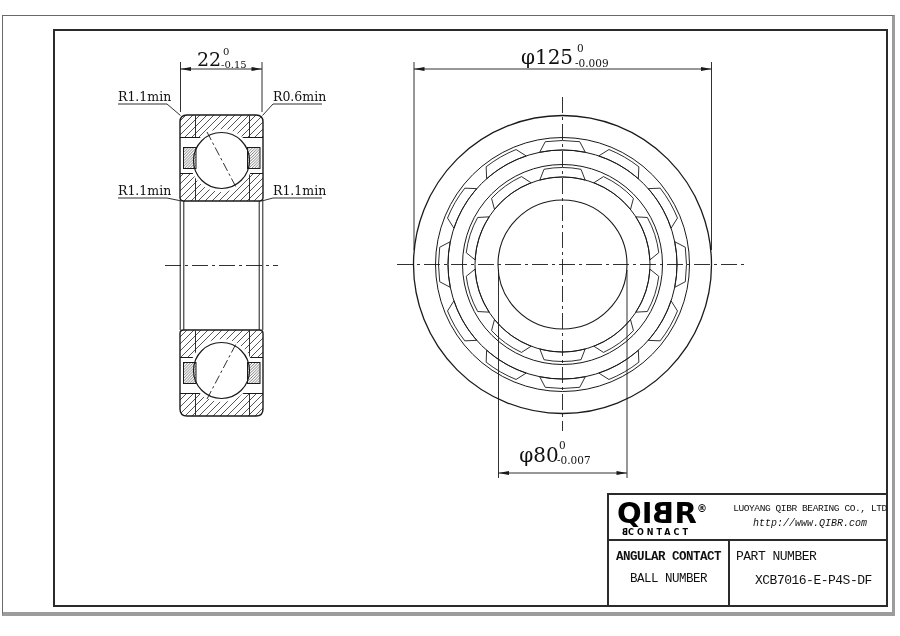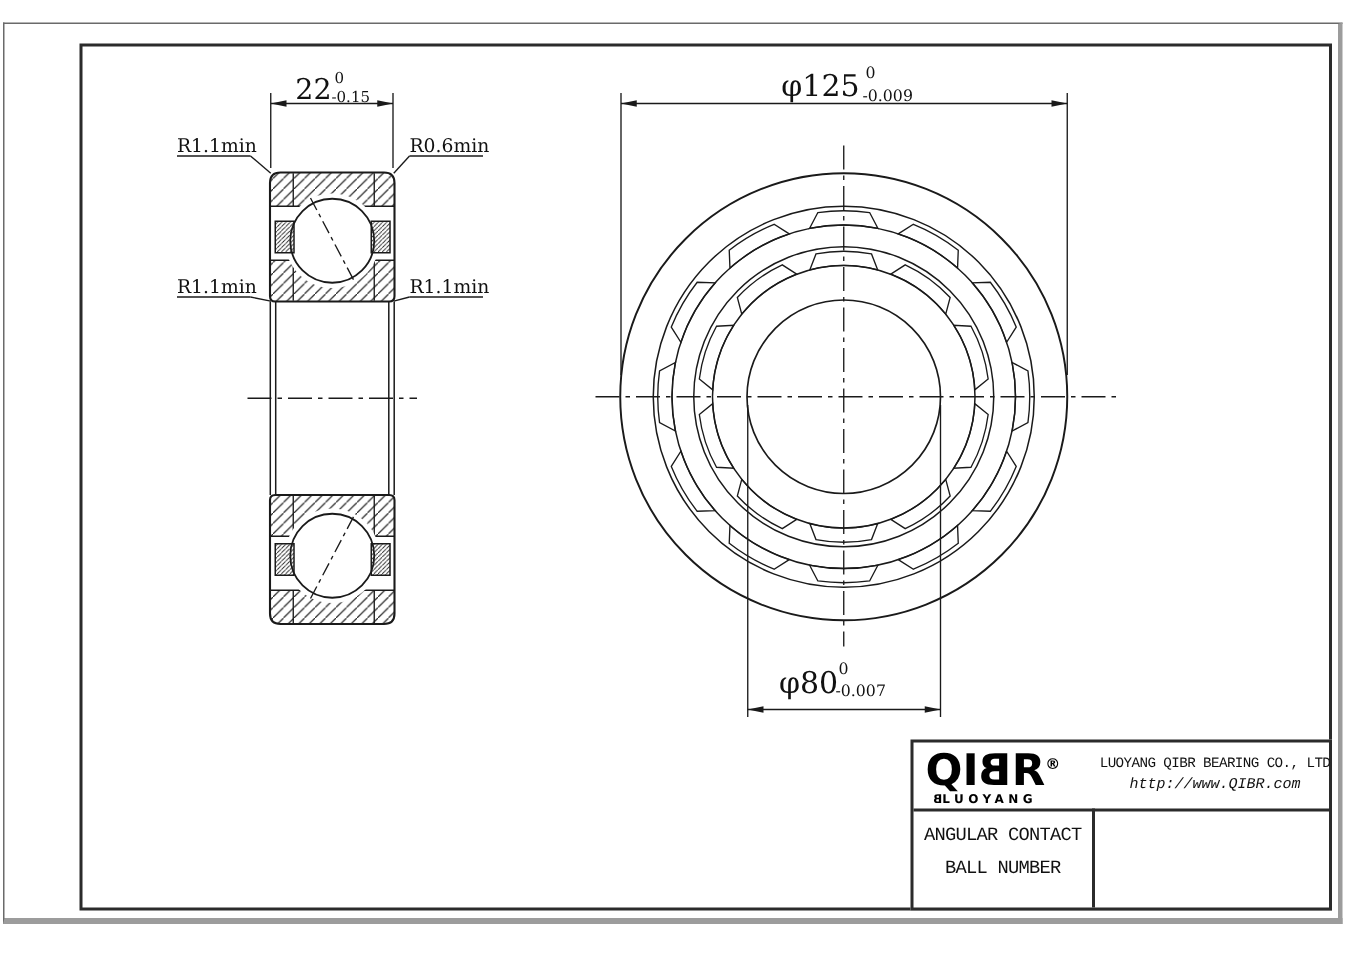--- a/index.html
+++ b/index.html
@@ -29,21 +29,21 @@
   .flip{display:inline-block;transform:scaleX(-1);}
   .logo-sub{font-family:"DejaVu Sans",sans-serif;font-weight:700;font-size:8px;letter-spacing:3px;color:#000;margin-top:1px;margin-left:2px;}
   .tb-company{position:absolute;left:121px;top:0;width:160px;height:61px;text-align:center;}
   .tb-company .l1{font-size:9.5px;letter-spacing:-0.4px;margin-top:8px;white-space:nowrap;}
   .tb-company .l2{font-size:10px;margin-top:4px;white-space:nowrap;font-style:italic;}
   .tb-row2{position:absolute;left:0;top:44px;right:0;bottom:0;}
   .tb-prod{
     position:absolute;left:0;top:0;width:119px;height:100%;border-right:2px solid #2b2b2b;
     text-align:center;font-size:12.5px;letter-spacing:-0.5px;
   }
-  .tb-prod .l1{margin-top:11px;white-space:nowrap;}
+  .tb-prod .l1{margin-top:11px;white-space:nowrap;font-weight:bold;}
   .tb-prod .l2{margin-top:8px;white-space:nowrap;}
   .tb-part{position:absolute;left:121px;top:0;right:0;height:100%;font-size:13px;}
   .tb-part .l1{margin-top:10px;margin-left:6px;white-space:nowrap;letter-spacing:-0.5px;}
   .tb-part .l2{margin-top:9px;margin-left:25px;white-space:nowrap;letter-spacing:-0.5px;}
 </style>
 </head>
 <body>
 
 <div class="sheet-border"></div>
 <div class="drawing-frame"></div>
@@ -202,27 +202,31 @@
   </g>
 </svg>
 
 <div class="tb">
   <div class="tb-row1">
     <div class="tb-logo">
       <div class="logo-line">
         <span>QI</span><span class="flip">B</span><span>R</span><sup>®</sup>
       </div>
       <div class="logo-sub">
-        <span class="flip">B</span><span>LUOYANG</span>
+        <span class="flip">B</span><span>CONTACT</span>
       </div>
     </div>
     <div class="tb-company">
       <div class="l1">LUOYANG QIBR BEARING CO., LTD</div>
       <div class="l2">http://www.QIBR.com</div>
     </div>
   </div>
   <div class="tb-row2">
     <div class="tb-prod">
       <div class="l1">ANGULAR CONTACT</div>
       <div class="l2">BALL NUMBER</div>
     </div>
+    <div class="tb-part">
+      <div class="l1">PART NUMBER</div>
+      <div class="l2">XCB7016-E-P4S-DF</div>
+    </div>
   </div>
 </div>
 
 </body></html>

